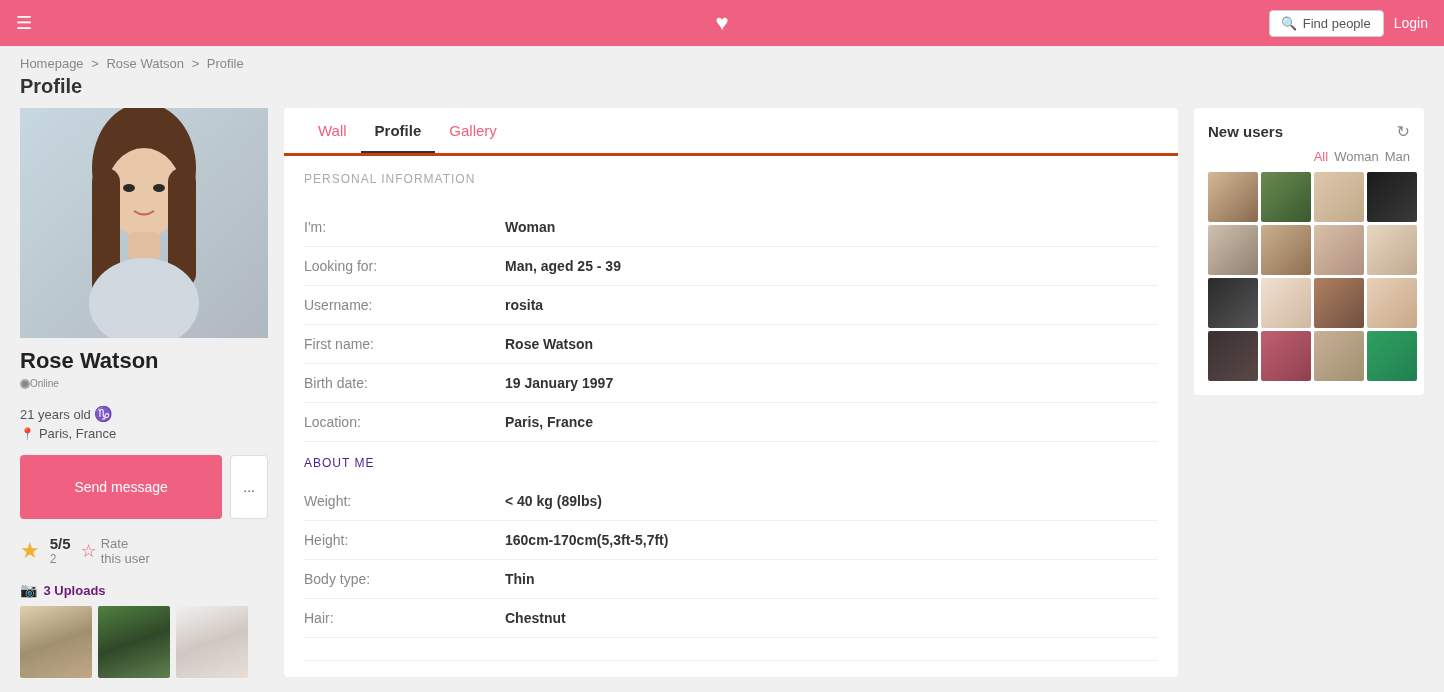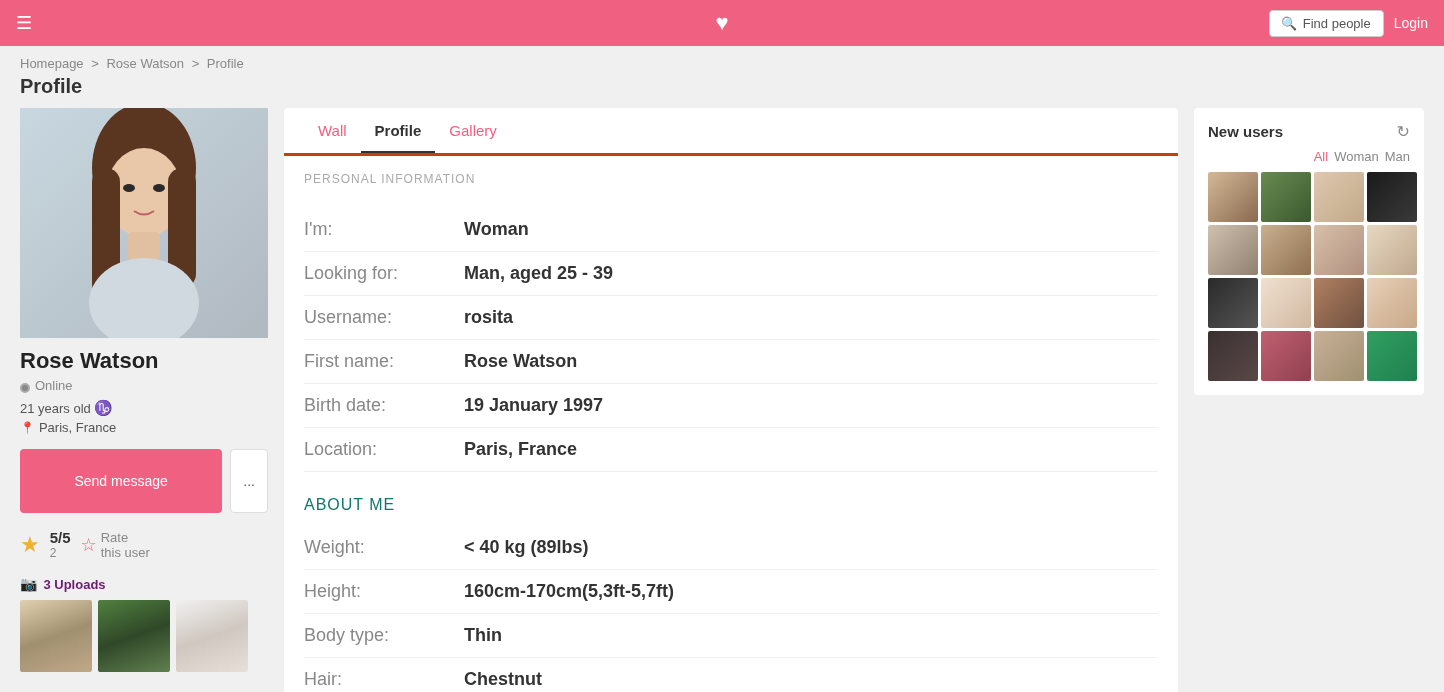--- a/index.html
+++ b/index.html
@@ -89,35 +89,34 @@
       color: rgba(255,255,255,0.5);
     }
     .user-name {
       font-size: 22px;
       font-weight: bold;
       color: #222;
       margin-top: 10px;
     }
     .online-status {
       display: flex;
-      align-items: flex-end;
-      gap: 5px;
+      align-items: center;
       color: #888;
-      font-size: 13px;
+      font-size: 10px;
       margin-top: 4px;
     }
     .online-dot {
       width: 10px; height: 10px;
       border-radius: 50%;
       background: #888;
       border: 2px solid #aaa;
       display: inline-block;
     }
     .user-meta {
-      margin-top: 6px;
+      margin-top: 16px;
       font-size: 13px;
       color: #555;
     }
     .user-meta .age-zodiac {
       display: flex; align-items: center; gap: 4px; margin-bottom: 3px;
     }
     .zodiac-icon { color: #4caf50; font-size: 15px; }
     .location-line {
       display: flex; align-items: center; gap: 4px;
     }
@@ -222,38 +221,39 @@
       text-transform: uppercase;
       margin-bottom: 12px;
       padding-bottom: 10px;
     }
 
     .info-row {
       display: flex;
       align-items: flex-start;
       padding: 11px 0;
       border-bottom: 1px solid #f0f0f0;
-      font-size: 18px;
+      font-size: 14px;
+      gap: 41px;
     }
     .info-label {
       width: 160px;
       flex-shrink: 0;
       color: #888;
     }
     .info-value {
       color: #333;
       font-weight: bold;
     }
 
     .about-section-header {
-      font-size: 16px;
-      color: #0f766e;
+      font-size: 12px;
+      color: #4c1d95;
       letter-spacing: 1px;
       text-transform: uppercase;
-      margin-top: 24px;
+      margin-top: 14px;
       margin-bottom: 12px;
     }
 
     
     .right-col {
       width: 230px;
       flex-shrink: 0;
       background: white;
       border-radius: 4px;
       padding: 14px;

